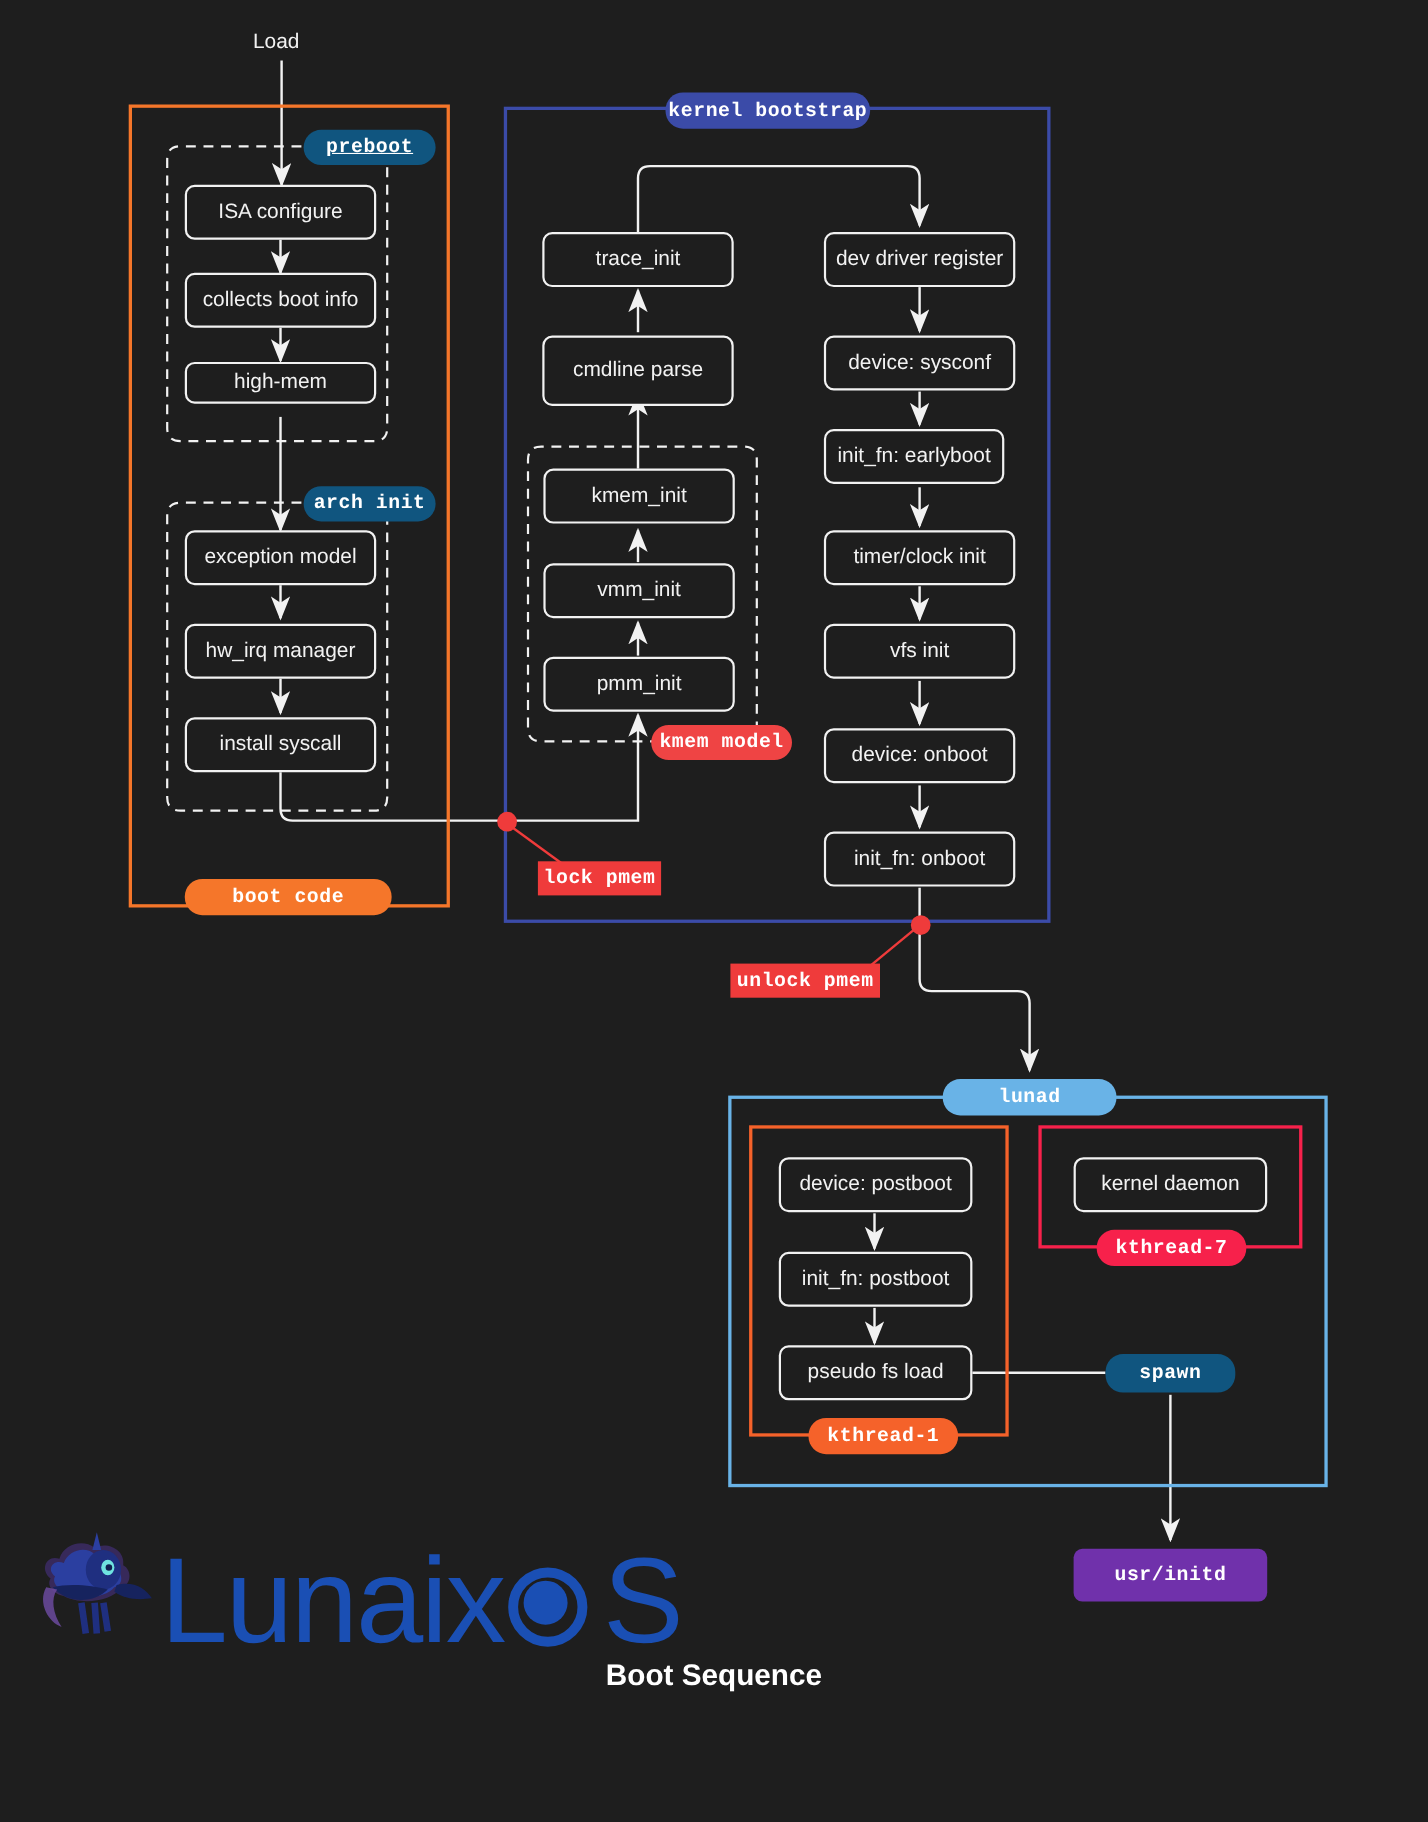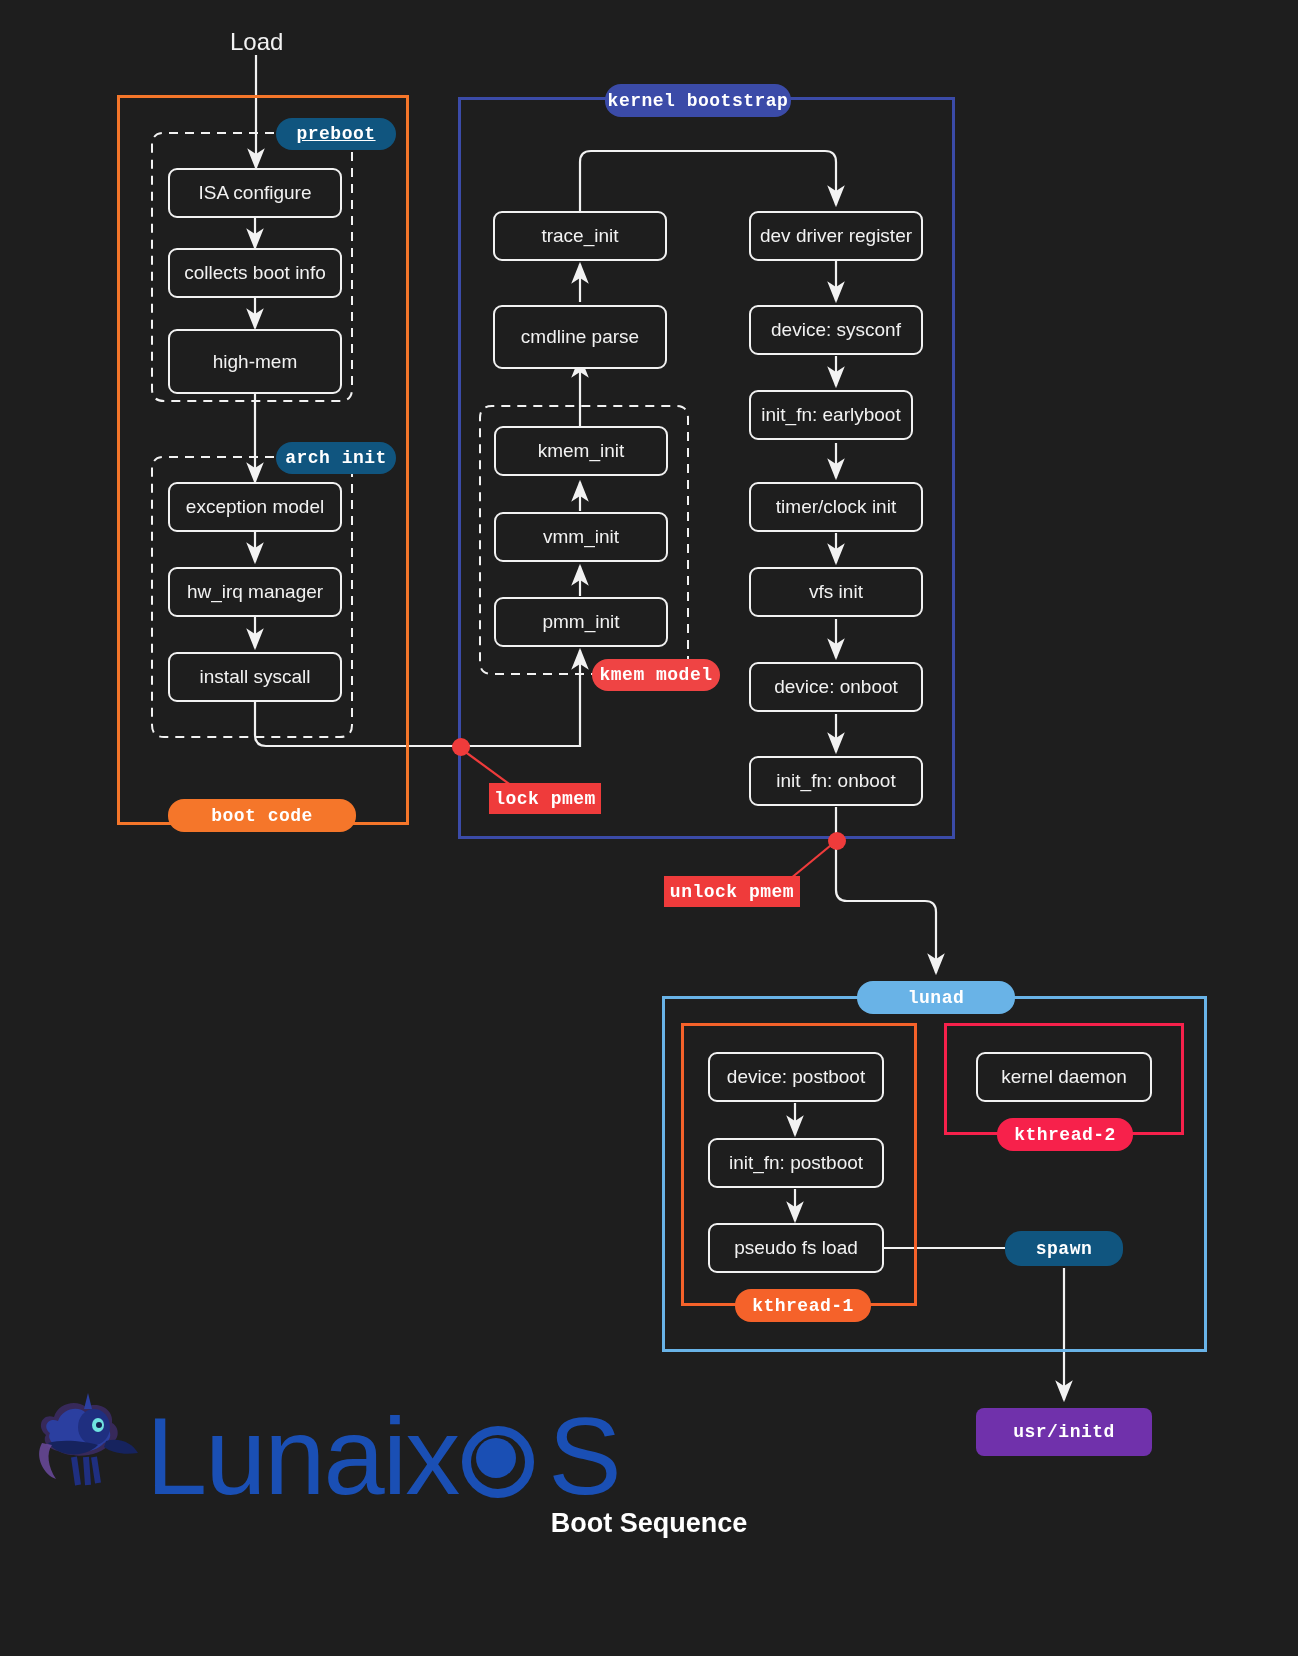--- a/index.html
+++ b/index.html
@@ -9,21 +9,21 @@
   .node{position:absolute;border:2px solid #f2f2f2;border-radius:9px;background:#1e1e1e;
         color:#f2f2f2;display:flex;align-items:center;justify-content:center;
         font-size:19px;font-family:"Liberation Sans",sans-serif;box-sizing:border-box;}
   .pill{position:absolute;border-radius:16px;display:flex;align-items:center;justify-content:center;
         font-family:"Liberation Mono",monospace;font-size:18px;font-weight:bold;color:#fff;
         box-sizing:border-box;letter-spacing:.5px;}
   .tagsq{position:absolute;display:flex;align-items:center;justify-content:center;
         font-family:"Liberation Mono",monospace;font-size:18px;font-weight:bold;color:#ffffff;
         box-sizing:border-box;letter-spacing:.5px;}
   .group{position:absolute;box-sizing:border-box;}
-  .plain{position:absolute;font-size:24px;color:#f2f2f2;}
+  .plain{position:absolute;font-size:19px;color:#f2f2f2;}
   .dot{position:absolute;width:18px;height:18px;border-radius:50%;background:#ef3b3b;}
   #title{position:absolute;width:100%;text-align:center;font-size:27px;font-weight:bold;color:#fff;}
   .logo-text{position:absolute;font-family:"Liberation Sans",sans-serif;font-weight:400;
              color:#1a4fb4;font-size:110px;letter-spacing:-2px;}
 </style>
 </head>
 <body>
 
 <svg id="svg-layer" viewBox="0 0 1298 1656">
   <defs>
@@ -89,30 +89,30 @@
 
 <div class="plain" style="left:230px;top:28px;">Load</div>
 
 <div class="pill" style="left:276px;top:118px;width:120px;height:32px;background:#10557f;text-decoration:underline;">preboot</div>
 <div class="pill" style="left:276px;top:442px;width:120px;height:32px;background:#10557f;">arch init</div>
 <div class="pill" style="left:592px;top:659px;width:128px;height:32px;background:#ef4444;">kmem model</div>
 <div class="pill" style="left:168px;top:799px;width:188px;height:33px;background:#f5762a;">boot code</div>
 <div class="pill" style="left:605px;top:84px;width:186px;height:33px;background:#3b4ba8;">kernel bootstrap</div>
 <div class="pill" style="left:857px;top:981px;width:158px;height:33px;background:#69b3e7;">lunad</div>
 <div class="pill" style="left:735px;top:1289px;width:136px;height:33px;background:#f5622a;">kthread-1</div>
-<div class="pill" style="left:997px;top:1118px;width:136px;height:33px;background:#f7214b;">kthread-2</div>
+<div class="pill" style="left:997px;top:1118px;width:136px;height:33px;background:#f7214b;">kthread-7</div>
 
 <div class="dot" style="left:452px;top:738px;"></div>
 <div class="tagsq" style="left:489px;top:783px;width:112px;height:31px;background:#ef3b3b;">lock pmem</div>
 <div class="dot" style="left:828px;top:832px;"></div>
 <div class="tagsq" style="left:664px;top:876px;width:136px;height:31px;background:#ef3b3b;">unlock pmem</div>
 
 <div class="node" style="left:168px;top:168px;width:174px;height:50px;">ISA configure</div>
 <div class="node" style="left:168px;top:248px;width:174px;height:50px;">collects boot info</div>
-<div class="node" style="left:168px;top:329px;width:174px;height:65px;">high-mem</div>
+<div class="node" style="left:168px;top:329px;width:174px;height:38px;">high-mem</div>
 
 <div class="node" style="left:168px;top:482px;width:174px;height:50px;">exception model</div>
 <div class="node" style="left:168px;top:567px;width:174px;height:50px;">hw_irq manager</div>
 <div class="node" style="left:168px;top:652px;width:174px;height:50px;">install syscall</div>
 
 <div class="node" style="left:493px;top:211px;width:174px;height:50px;">trace_init</div>
 <div class="node" style="left:493px;top:305px;width:174px;height:64px;">cmdline parse</div>
 <div class="node" style="left:494px;top:426px;width:174px;height:50px;">kmem_init</div>
 <div class="node" style="left:494px;top:512px;width:174px;height:50px;">vmm_init</div>
 <div class="node" style="left:494px;top:597px;width:174px;height:50px;">pmm_init</div>

